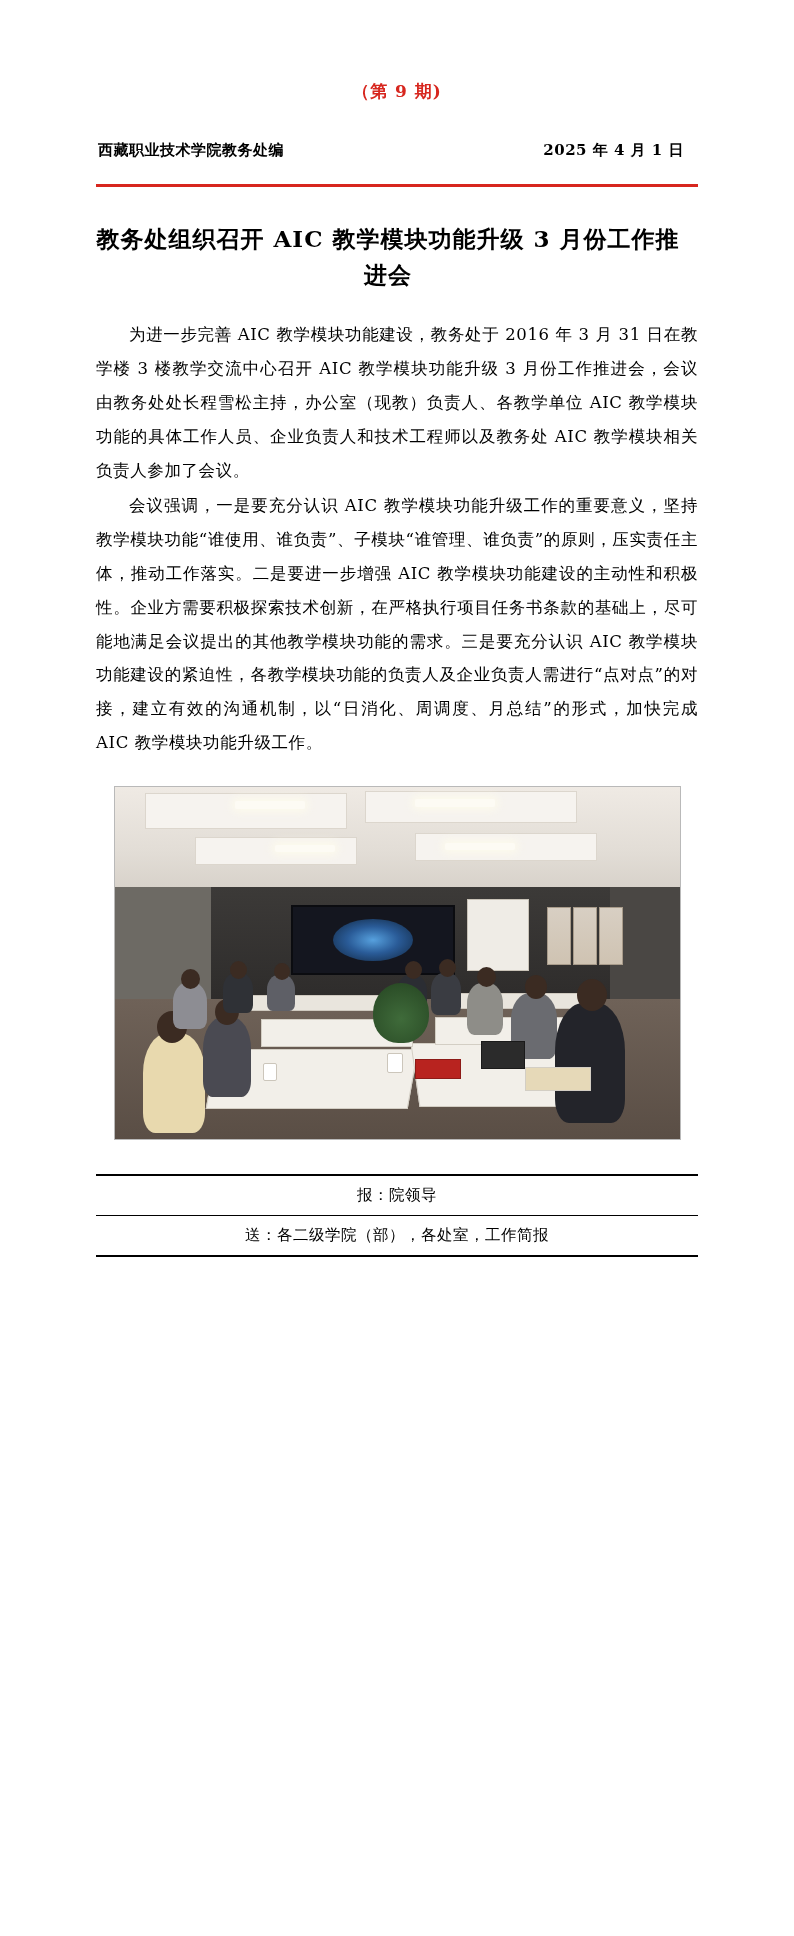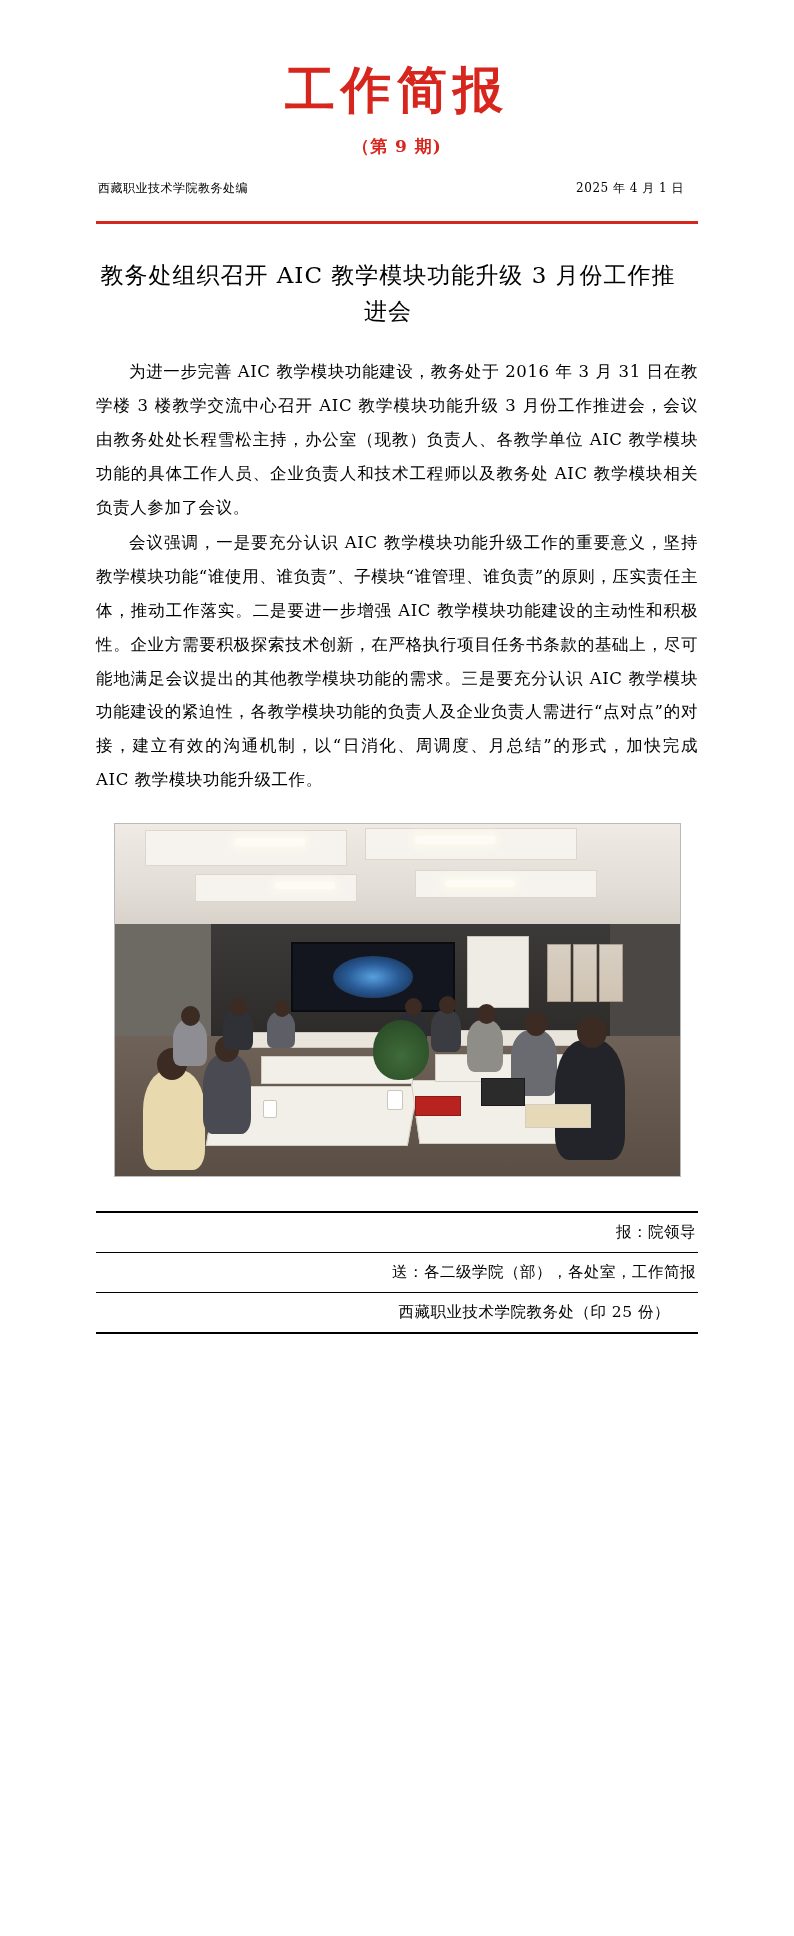--- a/index.html
+++ b/index.html
@@ -42,41 +42,41 @@
     font-weight: bold;
     font-size: 17px;
     letter-spacing: 1px;
     margin-top: 18px;
   }
 
   .meta-row {
     display: flex;
     justify-content: space-between;
     align-items: flex-end;
-    margin-top: 22px;
-    font-family: "DejaVu Serif", "Liberation Serif", serif;
-    font-size: 12px;
-    font-weight: normal;
+    margin-top: 38px;
+    font-family: "DejaVu Serif", "Liberation Serif", serif;
+    font-size: 15px;
+    font-weight: bold;
     letter-spacing: 0.5px;
   }
   .meta-left { padding-left: 2px; }
   .meta-right { padding-right: 14px; }
 
   .red-rule {
     margin-top: 24px;
     height: 3px;
     background: #d7261e;
     border: 0;
   }
 
   
   .article-title {
     text-align: center;
     font-family: "DejaVu Serif", "Liberation Serif", serif;
-    font-weight: normal;
+    font-weight: bold;
     font-size: 23px;
     line-height: 1.55;
     margin: 34px 18px 0 0;
     letter-spacing: 1px;
   }
 
   .body-text {
     margin-top: 26px;
     font-family: "DejaVu Serif", "Liberation Serif", serif;
     font-size: 16.5px;
@@ -187,34 +187,33 @@
     margin-top: 34px;
     font-family: "DejaVu Serif", "Liberation Serif", serif;
     font-size: 15.5px;
     letter-spacing: 0.5px;
   }
   .footer .rule-top {
     height: 2px; background: #000; margin-bottom: 0;
   }
   .footer-line {
     display: flex;
-    justify-content: flex-end;
+    justify-content: center;
     padding: 9px 2px 9px 2px;
     border-bottom: 1px solid #000;
   }
   .footer-line:last-child { border-bottom: 2px solid #000; }
   .f-right { padding-right: 26px; }
 </style>
 </head>
 <body>
 
 <div class="page">
 
   <div class="masthead">
-    <div class="masthead-title">工作简报</div>
     <div class="masthead-issue">（第 9 期)</div>
   </div>
 
   <div class="meta-row">
     <div class="meta-left">西藏职业技术学院教务处编</div>
     <div class="meta-right">2025 年 4 月 1 日</div>
   </div>
 
   <hr class="red-rule">
 
@@ -304,19 +303,15 @@
   <div class="footer">
     <div class="rule-top"></div>
     <div class="footer-line">
       <span>报：院领导</span>
       <span></span>
     </div>
     <div class="footer-line">
       <span>送：各二级学院（部），各处室，工作简报</span>
       <span></span>
     </div>
-    <div class="footer-line">
-      <span>西藏职业技术学院教务处</span>
-      <span class="f-right">（印 25 份）</span>
-    </div>
   </div>
 
 </div>
 
 </body></html>

